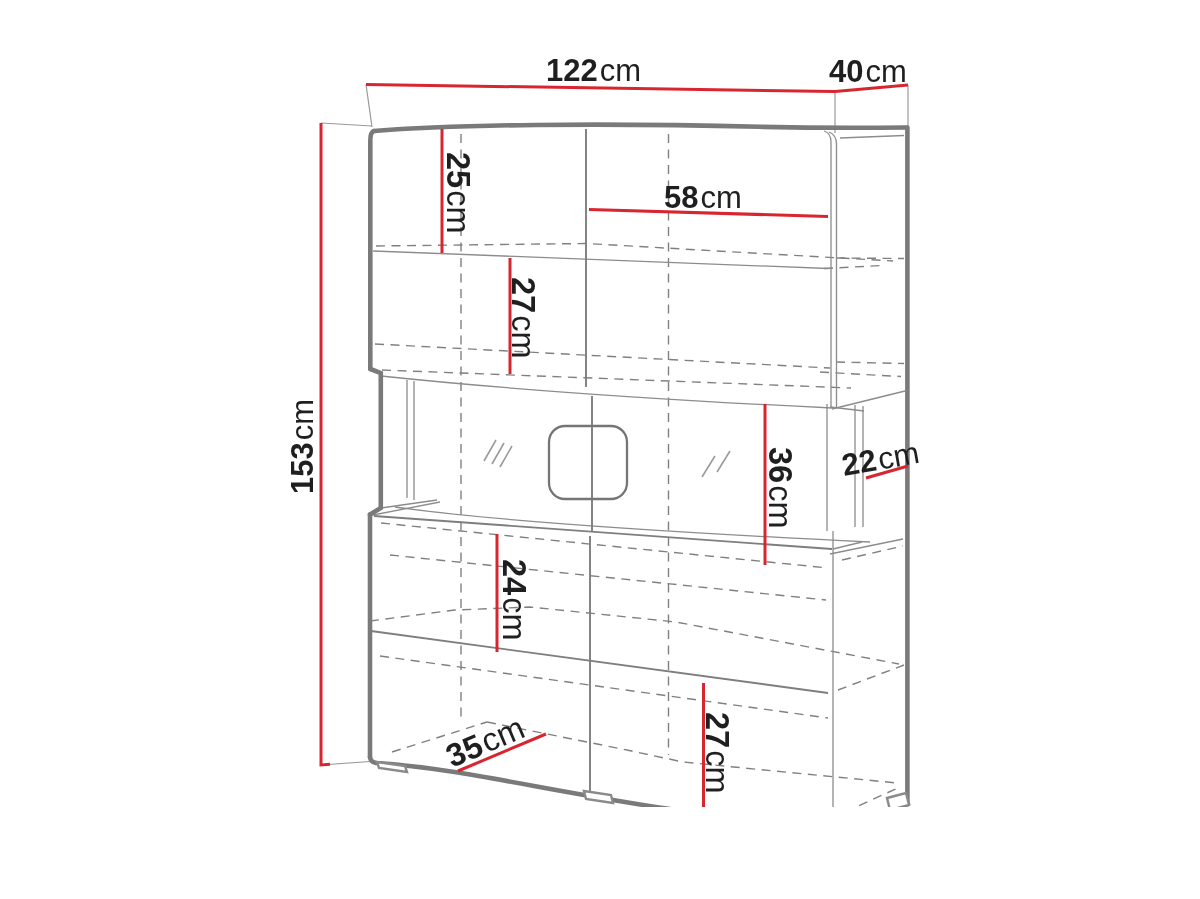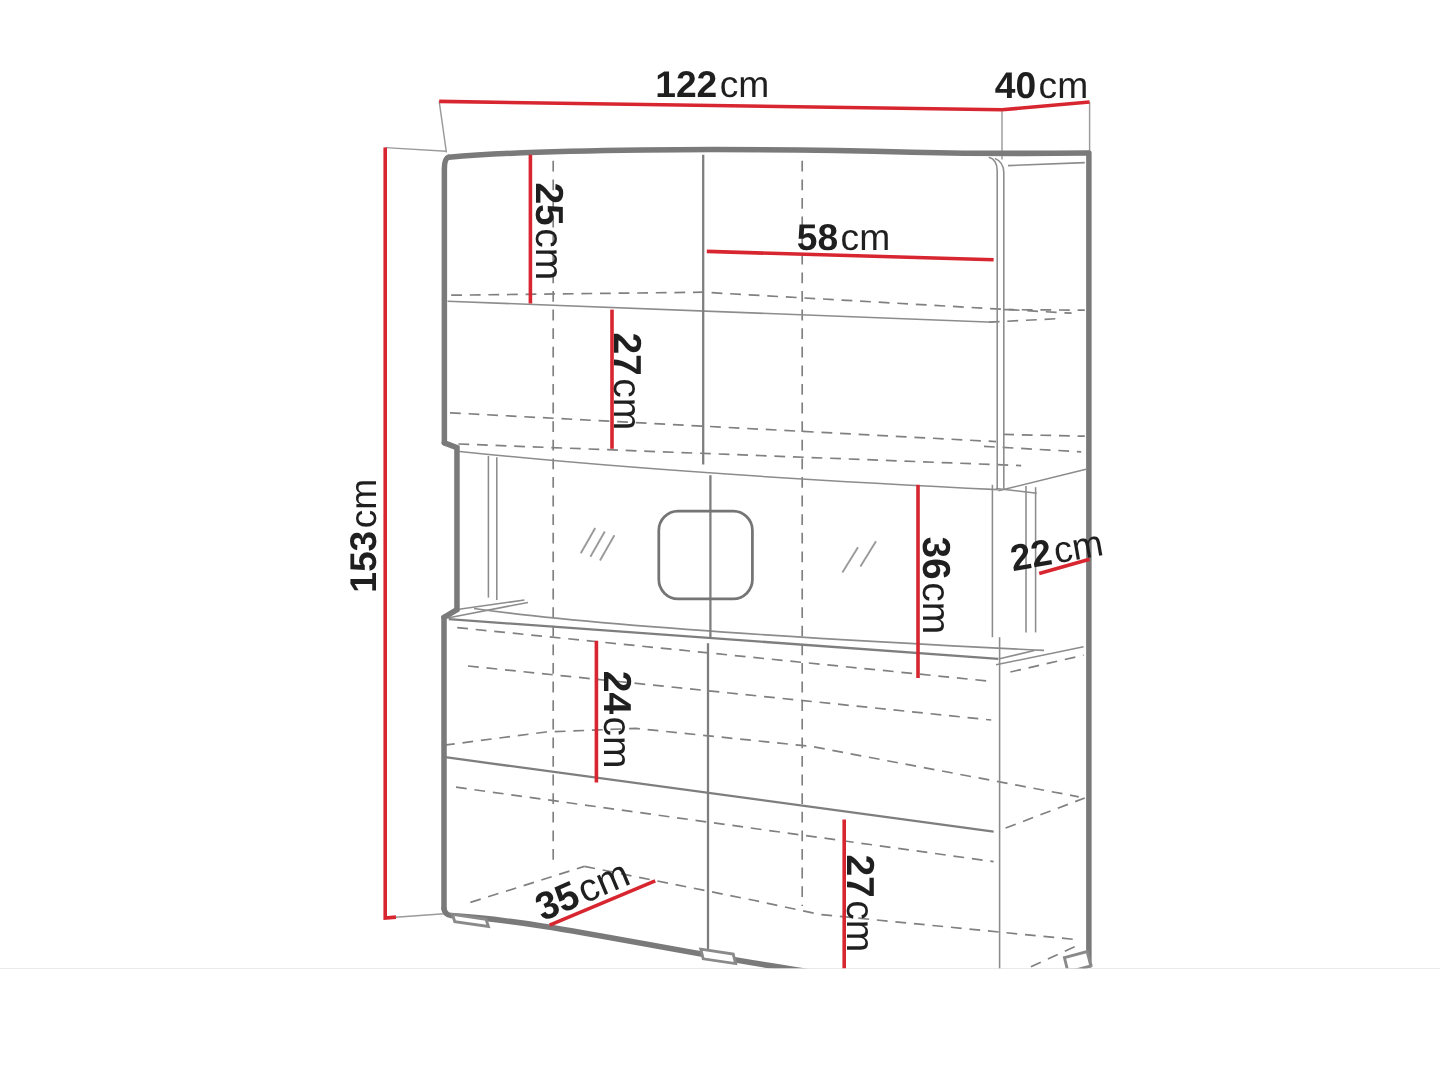--- a/index.html
+++ b/index.html
@@ -1,16 +1,16 @@
 <!DOCTYPE html>
 <html><head>
 <meta charset="utf-8">
 <style>
   html,body{margin:0;padding:0;background:#ffffff;}
-  .wrap{width:1200px;height:807px;position:relative;background:#737373;overflow:hidden;}
+  .wrap{width:1200px;height:807px;position:relative;background:#ef4444;overflow:hidden;}
   text{font-family:"Liberation Sans",sans-serif;fill:#1f1f1f;}
   .num{font-weight:bold;font-size:31px;} .numb{font-weight:bold;font-size:32.5px;} .cmb{font-weight:normal;font-size:32.5px;}
   .cm{font-weight:normal;font-size:31px;}
 </style>
 </head>
 <body>
 
 <div class="wrap">
 <svg width="1200" height="899" viewBox="0 0 1200 899" xmlns="http://www.w3.org/2000/svg">
 

